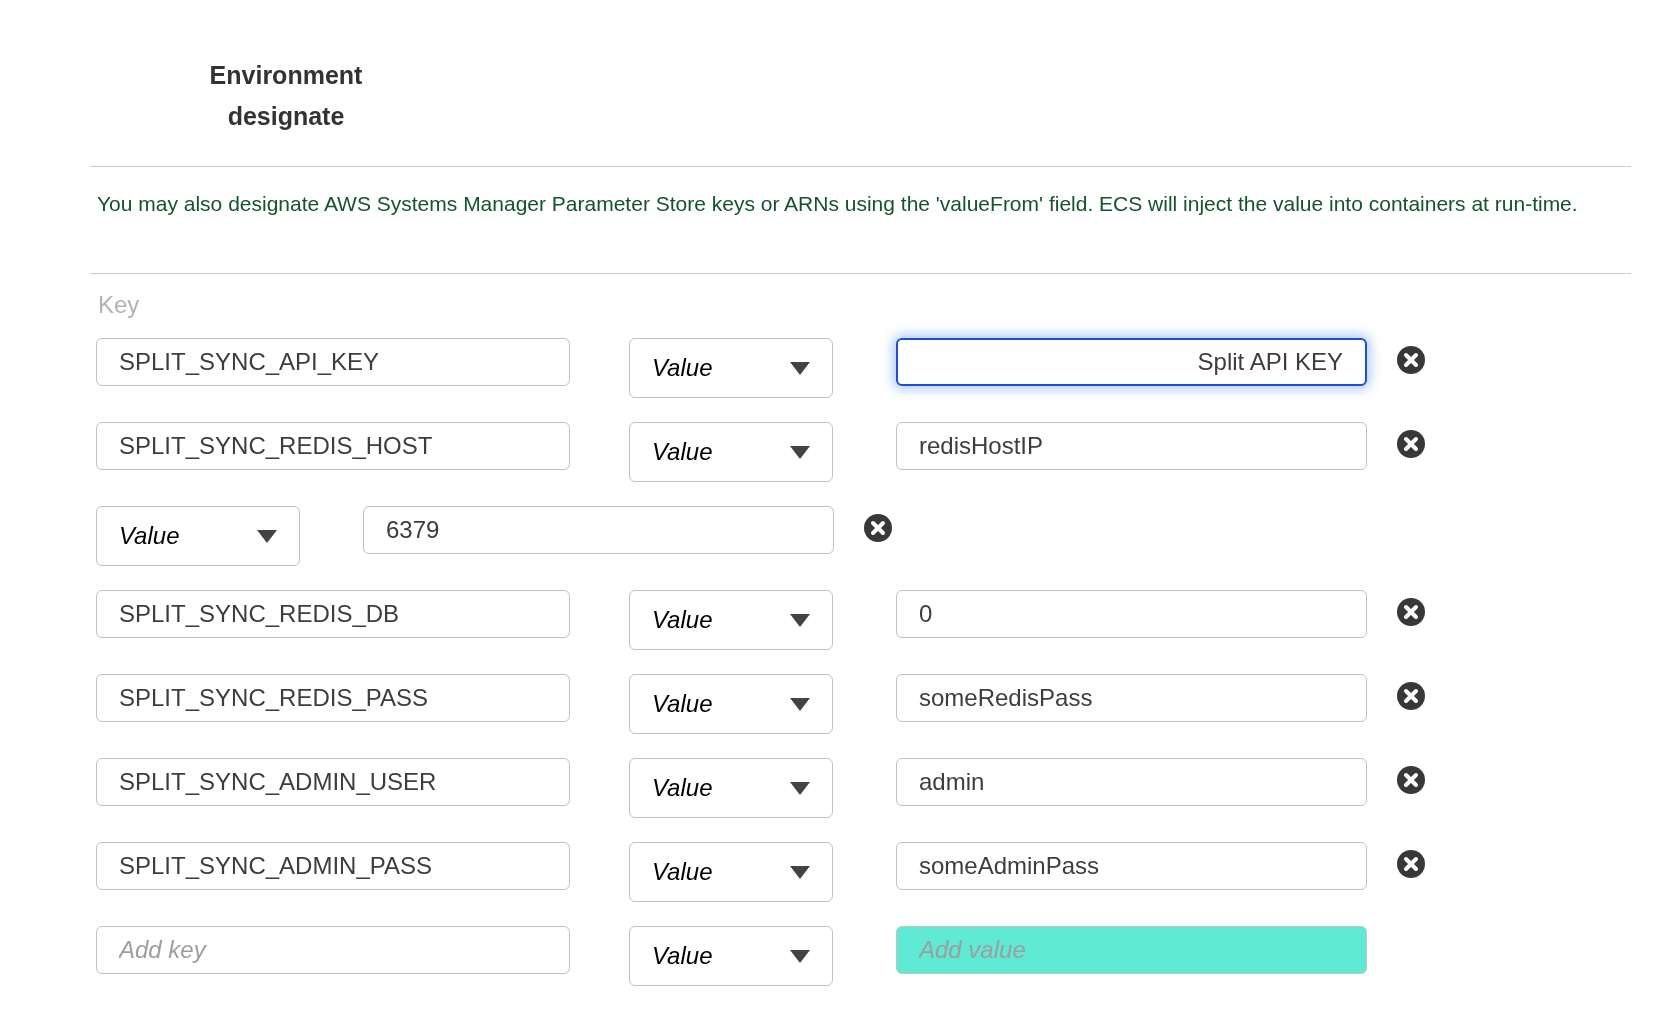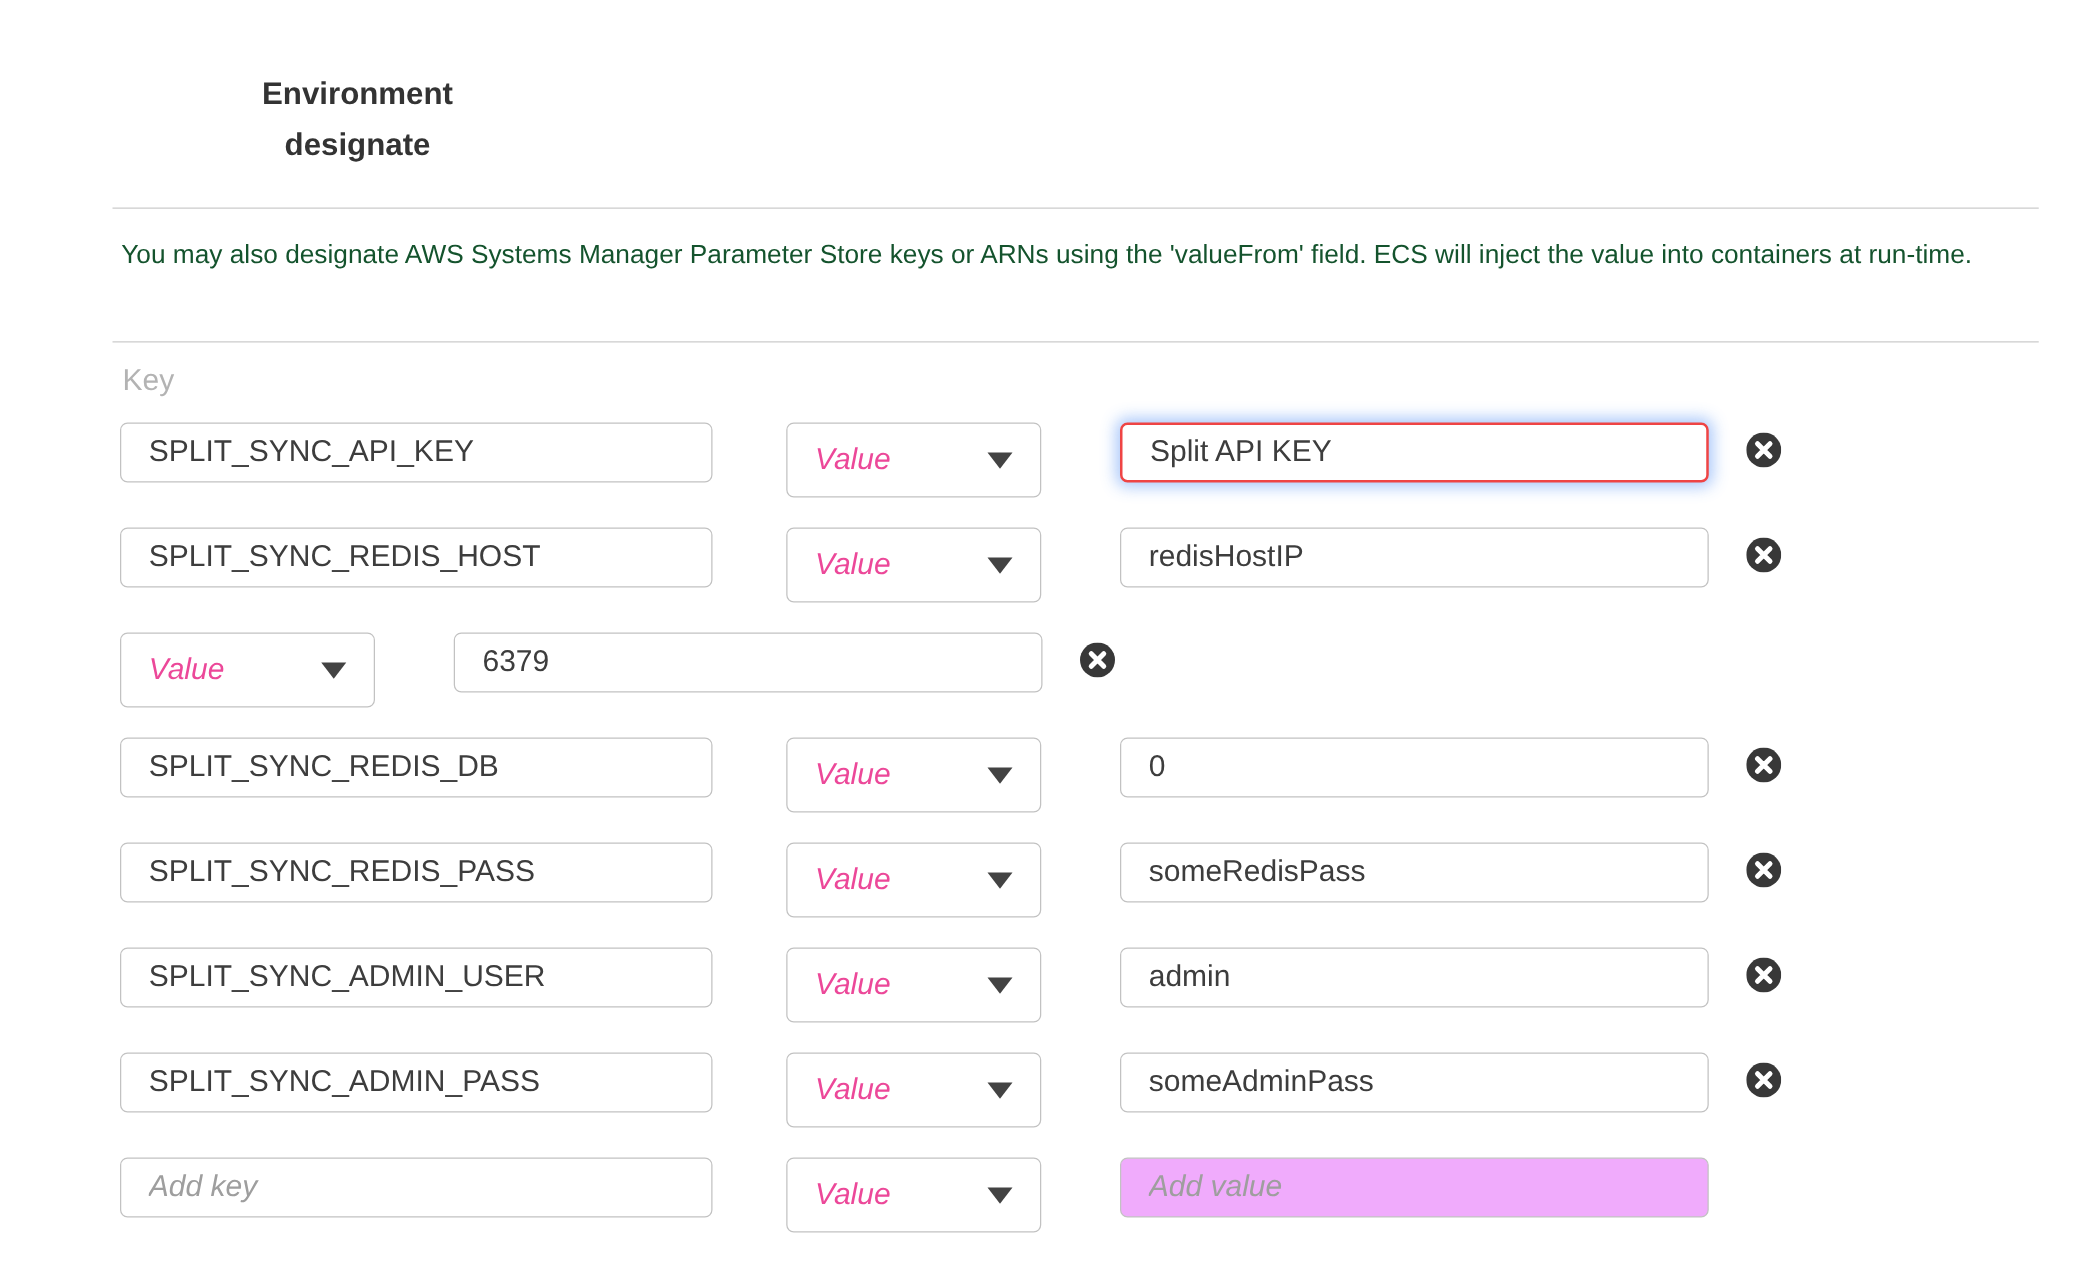--- a/index.html
+++ b/index.html
@@ -75,42 +75,43 @@
     outline: none;
   }
   .field::placeholder {
     color: #9e9e9e;
     font-style: italic;
     opacity: 1;
   }
   .key-field { width: 474px; margin-right: 59px; }
   .value-field { width: 471px; margin-right: 30px; }
   .value-field.focused {
-    border: 2px solid #ef4444;
+    border: 2px solid #1d4ed8;
     box-shadow: 0 0 12px 3px rgba(66, 133, 244, 0.45);
-  }
-  .value-field.disabled { background: #f0abfc; }
+    text-align: right;
+  }
+  .value-field.disabled { background: #5eead4; }
   .type-select {
     box-sizing: border-box;
     width: 204px;
     height: 60px;
     margin-right: 63px;
     border: 1.5px solid #c2c2c2;
     border-radius: 6px;
     background: #ffffff;
     display: flex;
     align-items: center;
     justify-content: space-between;
     padding: 0 22px;
     cursor: pointer;
   }
   .type-select .type-text {
     font-size: 24px;
     font-style: italic;
-    color: #ec4899;
+    color: #000000;
   }
   .type-select .caret {
     width: 0;
     height: 0;
     border-left: 10px solid transparent;
     border-right: 10px solid transparent;
     border-top: 13px solid #434343;
   }
   .remove-btn {
     width: 28px;

